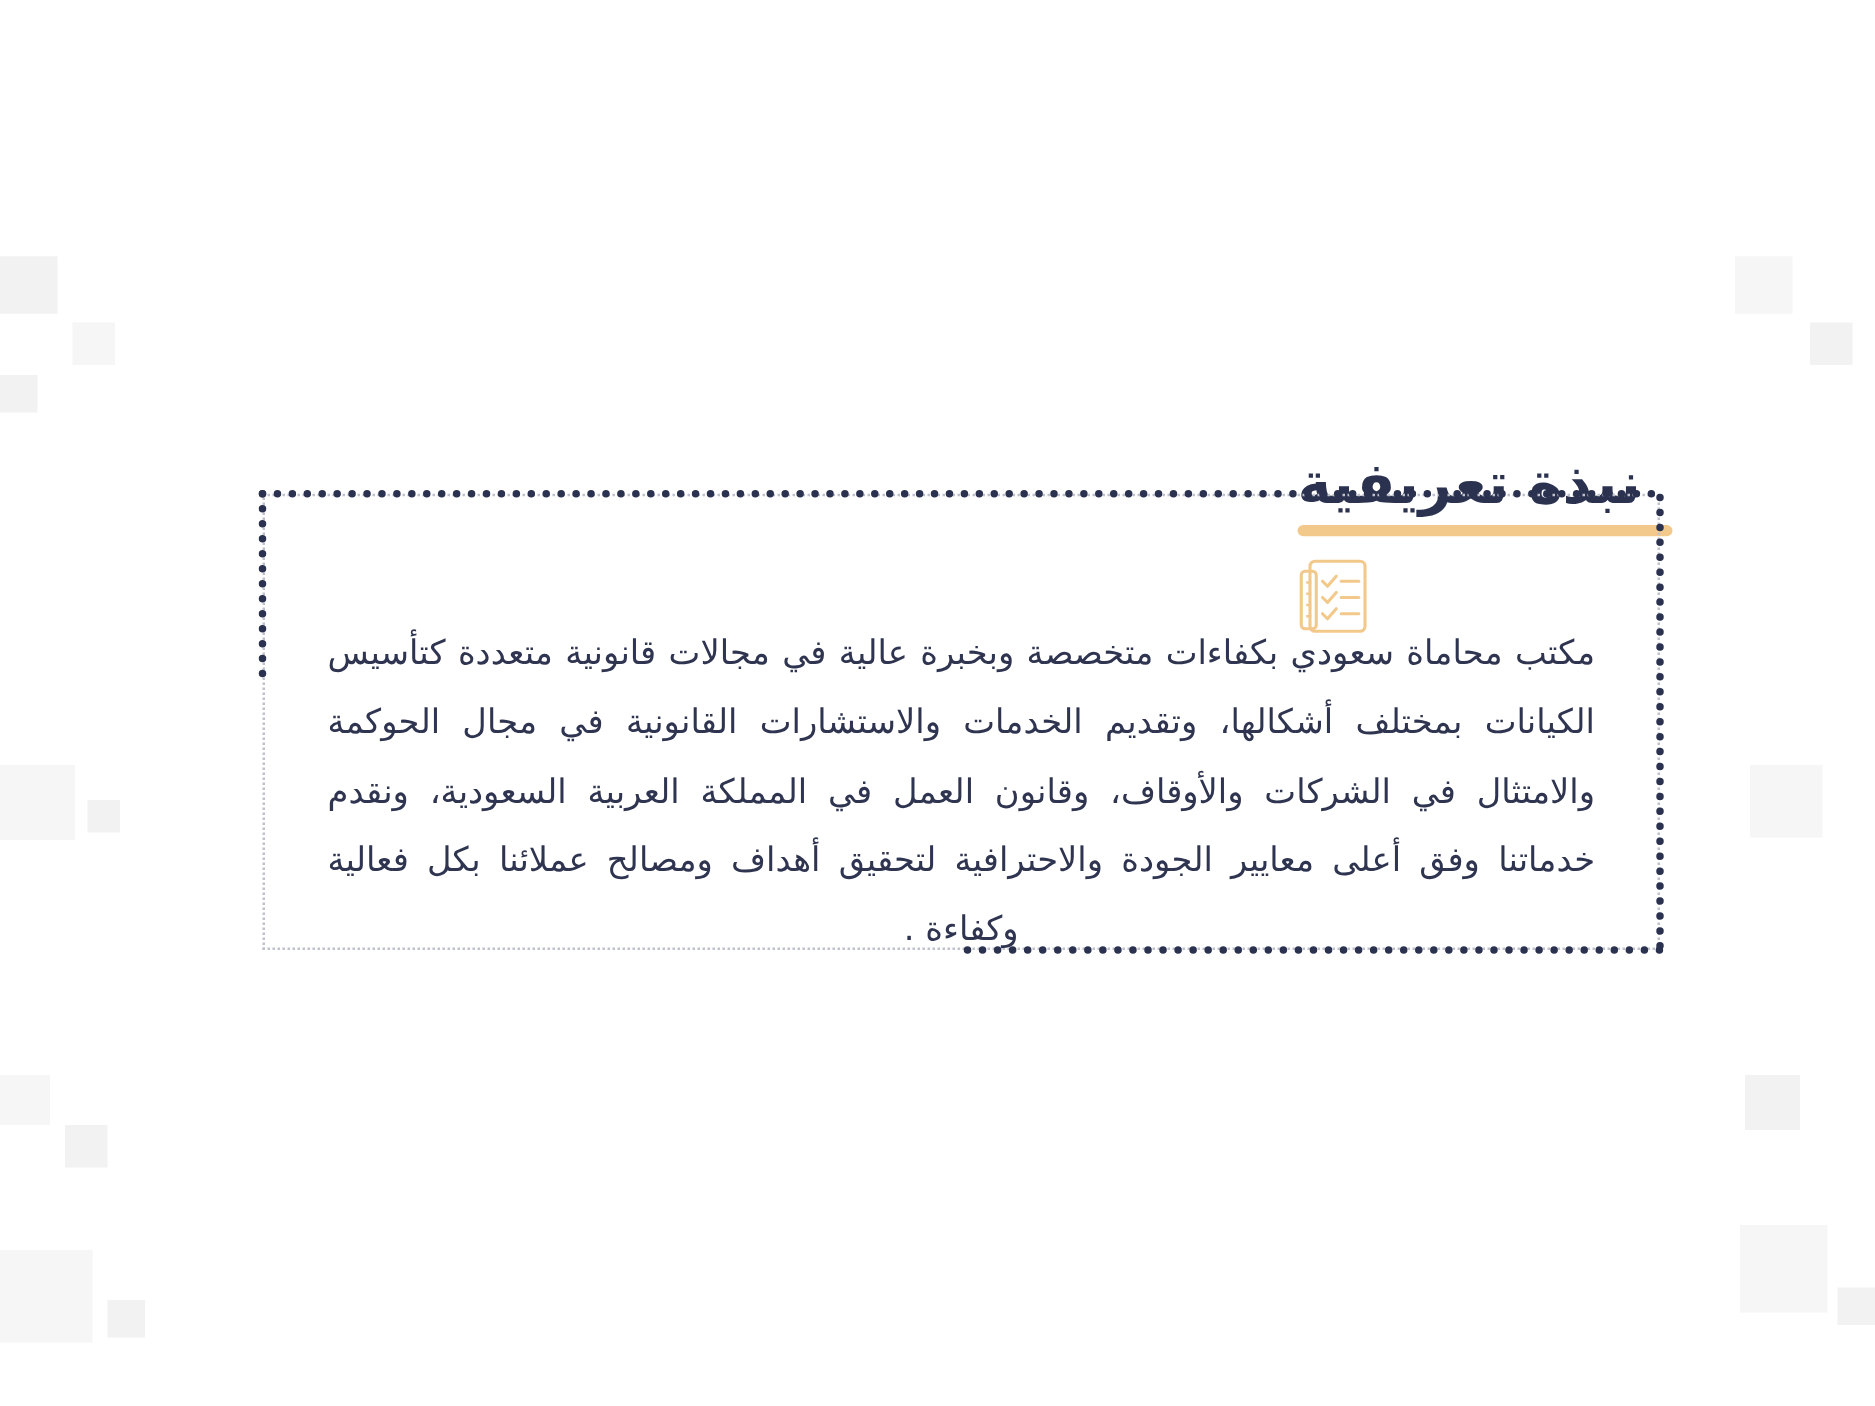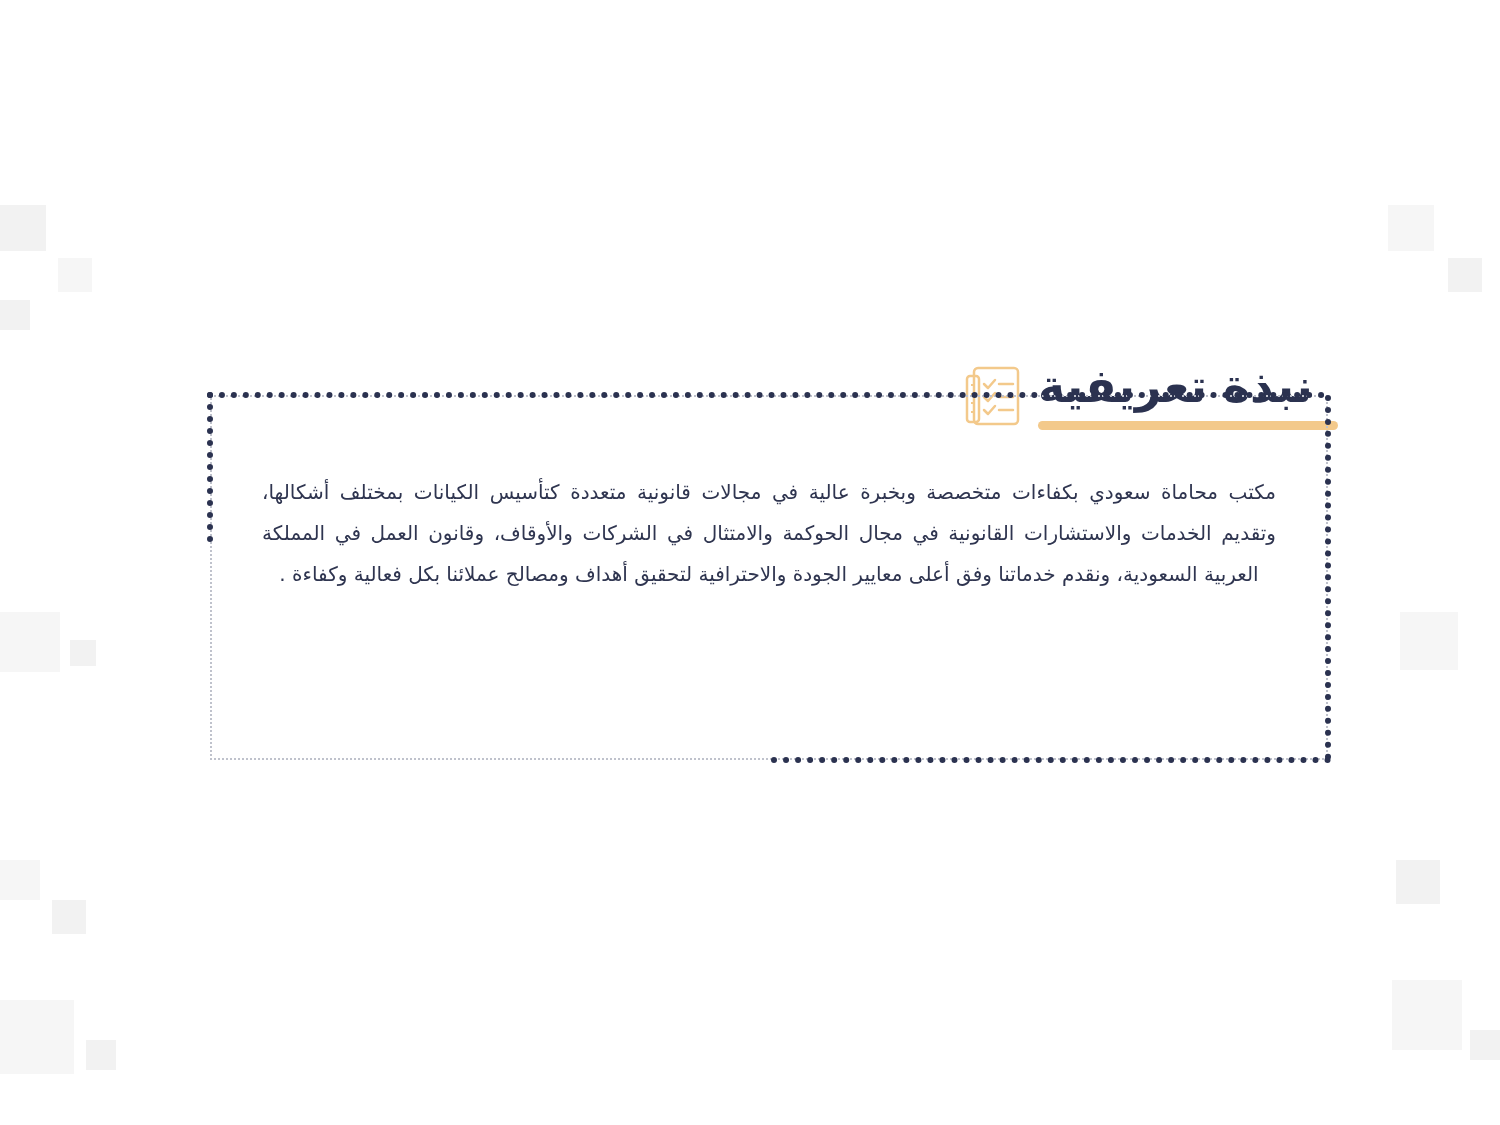--- a/index.html
+++ b/index.html
@@ -35,22 +35,22 @@
     width: 1500px;
     height: 1125px;
   }
 
   
   .title-wrap {
     position: absolute;
     top: 362px;
     right: 162px;
     display: flex;
-    flex-direction: row;
-    align-items: center;
+    flex-direction: column;
+    align-items: flex-end;
     gap: 14px;
   }
   .title-texts {
     display: flex;
     flex-direction: column;
     align-items: flex-end;
   }
   .title {
     font-size: 46px;
     line-height: 1.05;
@@ -124,24 +124,24 @@
     right: -3px;
     bottom: -3px;
     width: 560px;
     height: 6px;
     border-bottom: 6px dotted #2b3250;
     box-sizing: border-box;
   }
 
   .body-text {
     position: absolute;
-    top: 57px;
+    top: 73px;
     right: 52px;
     left: 52px;
-    font-size: 20px;
+    font-size: 27px;
     line-height: 2.05;
     color: #2f3550;
     text-align: justify;
     text-align-last: center;
     direction: rtl;
     font-weight: 400;
   }
 </style>
 </head>
 <body>

